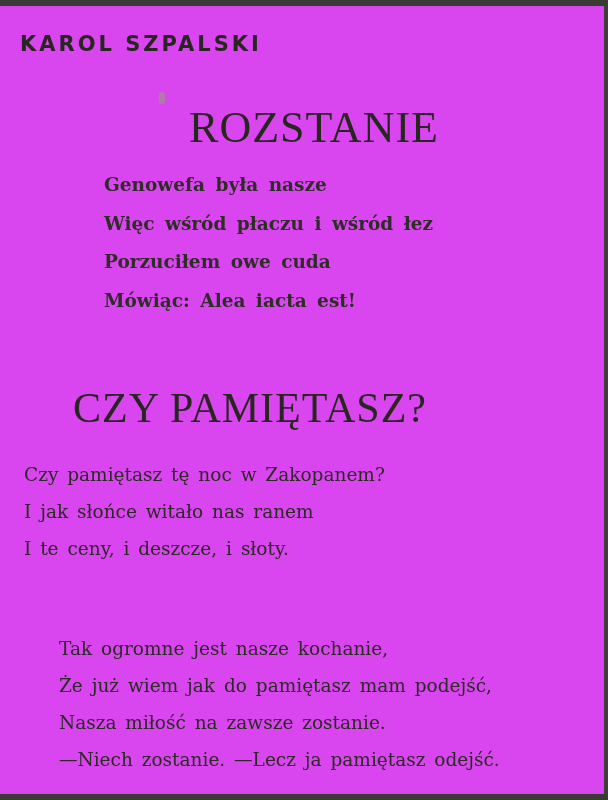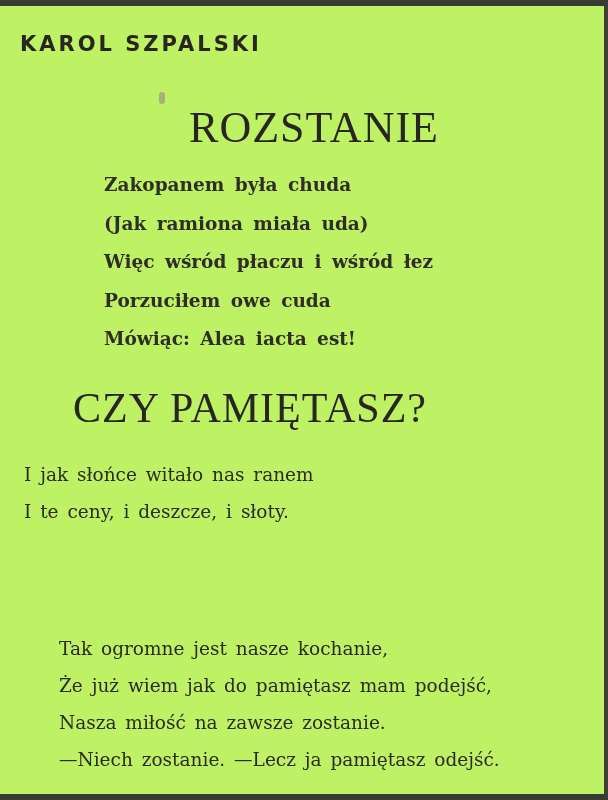--- a/index.html
+++ b/index.html
@@ -5,21 +5,21 @@
     html, body { margin: 0; padding: 0; }
     body {
       width: 608px; height: 800px; overflow: hidden;
       background: #d9d8c6;
       position: relative;
       font-family: "DejaVu Serif", "Liberation Serif", serif;
       color: #2b2a24;
     }
     .page {
       position: absolute; left: 0; top: 0; width: 608px; height: 800px;
-      background: #bef264;
+      background: #d946ef;
       box-sizing: border-box;
       border-top: 6px solid #3a3a34;
       border-bottom: 6px solid #3a3a34;
       border-right: 4px solid #3e3e36;
     }
     .author {
       position: absolute; left: 20px; top: 26px;
       font-family: "DejaVu Sans", sans-serif;
       font-weight: bold; font-size: 21px; letter-spacing: 3px;
       color: #272620;
@@ -66,30 +66,30 @@
 <body>
 
 <div class="page">
   <div class="speck"></div>
 
   <div class="author">KAROL SZPALSKI</div>
 
   <div class="title1"><span>ROZSTANIE</span></div>
 
   <div class="stanza1">
-    <span class="line">Zakopanem była chuda</span>
-    <span class="line">(Jak ramiona miała uda)</span>
+    <span class="line">Genowefa była nasze</span>
     <span class="line">Więc wśród płaczu i wśród łez</span>
     <span class="line">Porzuciłem owe cuda</span>
     <span class="line">Mówiąc: Alea iacta est!</span>
   </div>
 
   <div class="title2">CZY PAMIĘTASZ?</div>
 
   <div class="stanza2">
+    <span class="line">Czy pamiętasz tę noc w Zakopanem?</span>
     <span class="line">I jak słońce witało nas ranem</span>
     <span class="line">I te ceny, i deszcze, i słoty.</span>
   </div>
 
   <div class="stanza3">
     <span class="line">Tak ogromne jest nasze kochanie,</span>
     <span class="line">Że już wiem jak do pamiętasz mam podejść,</span>
     <span class="line">Nasza miłość na zawsze zostanie.</span>
     <span class="line">—Niech zostanie. —Lecz ja pamiętasz odejść.</span>
   </div>

